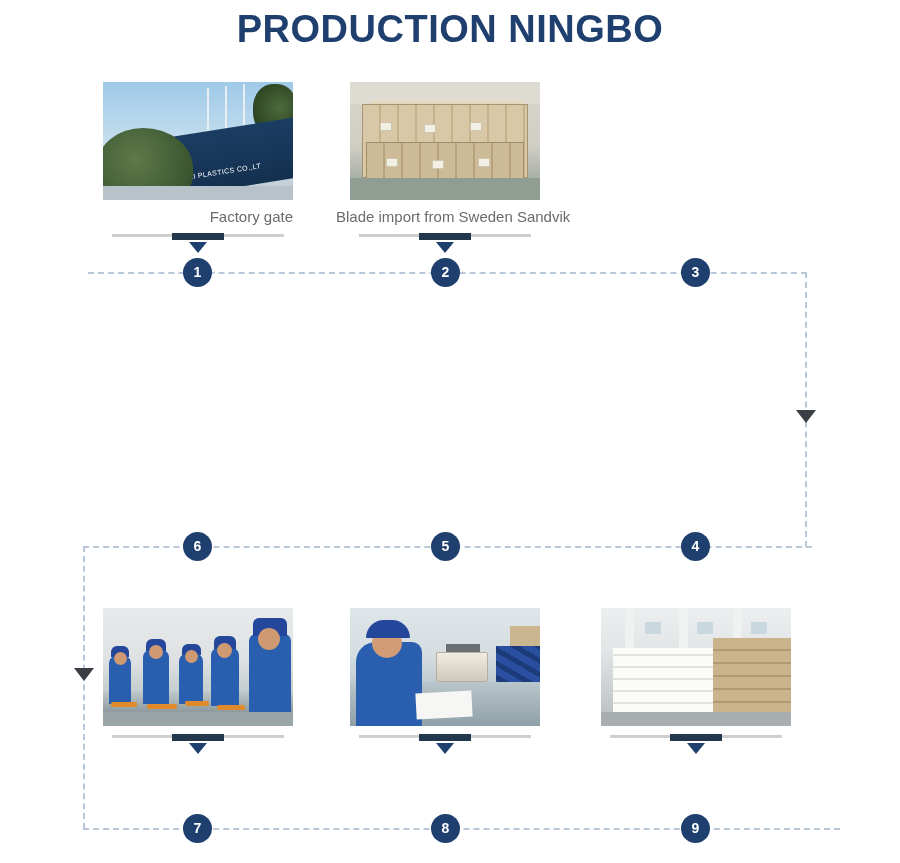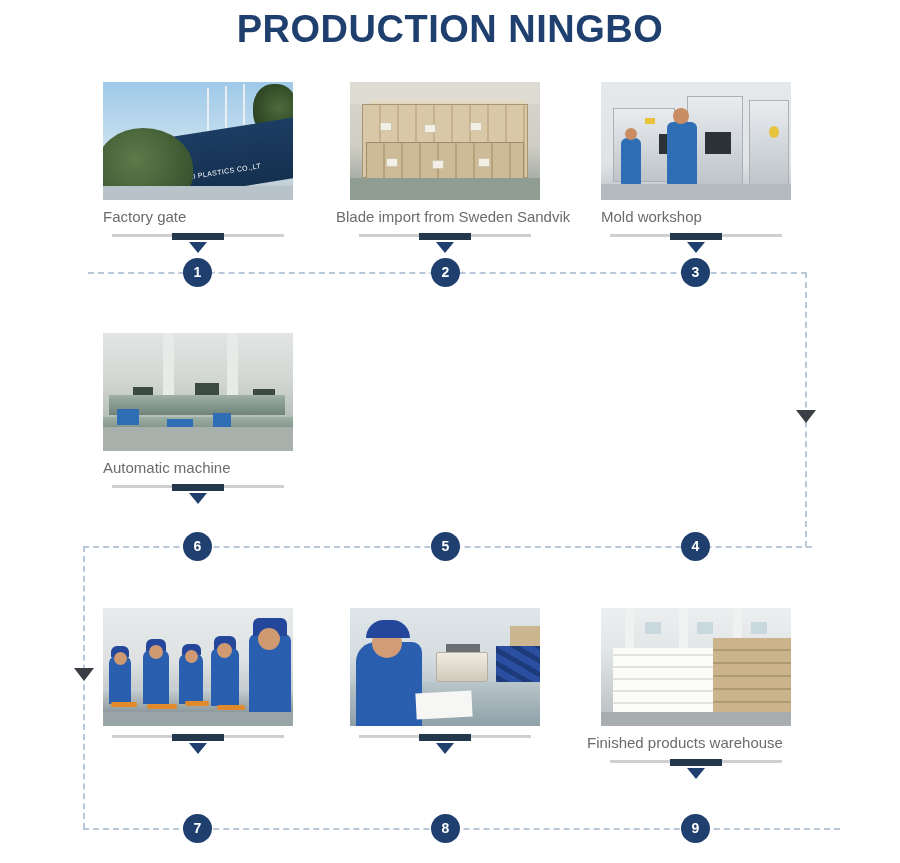--- a/index.html
+++ b/index.html
@@ -50,21 +50,21 @@
   .photo {
     width: 190px;
     height: 118px;
     overflow: hidden;
     position: relative;
     background: #c9ced2;
   }
 
   .caption {
     margin-top: 8px;
-    text-align: left;
+    text-align: right;
     font-size: 15px;
     color: #6b6b6b;
     white-space: nowrap;
     font-family: "Liberation Sans", sans-serif;
   }
   .caption.wide { margin-left: -14px; width: 218px; }
 
   
   .rule {
     position: relative;
@@ -311,69 +311,28 @@
       <div class="ph lbl" style="left:128px;top:76px"></div>
       <div class="ph floor"></div>
     </div>
     <div class="caption wide">Blade import from Sweden Sandvik</div>
     <div class="rule">
         <div class="chunk"></div>
       </div>
     <div class="tri"></div>
   </div>
 
-  <div class="cell col-2">
-    <div class="photo p3">
-      <div class="ph mach m1"></div>
-      <div class="ph mach m2"></div>
-      <div class="ph mach m3"></div>
-      <div class="ph yellow y1"></div>
-      <div class="ph yellow y2"></div>
-      <div class="ph screen s1"></div>
-      <div class="ph screen s2"></div>
-      <div class="ph worker w1"></div>
-      <div class="ph head h1"></div>
-      <div class="ph worker w2"></div>
-      <div class="ph head h2"></div>
-      <div class="ph floor"></div>
-    </div>
-    <div class="caption">Mold workshop</div>
-    <div class="rule">
-        <div class="chunk"></div>
-      </div>
-    <div class="tri"></div>
-  </div>
 </div>
 
 <div class="badge r1 c0">1</div>
 <div class="badge r1 c1">2</div>
 <div class="badge r1 c2">3</div>
 
 <div class="row" id="row-2">
 
-  <div class="cell col-0">
-    <div class="photo p4">
-      <div class="ph col c1"></div>
-      <div class="ph col c2"></div>
-      <div class="ph dk d1"></div>
-      <div class="ph dk d2"></div>
-      <div class="ph dk d3"></div>
-      <div class="ph bench b1"></div>
-      <div class="ph bench b2"></div>
-      <div class="ph bin bn1"></div>
-      <div class="ph bin bn2"></div>
-      <div class="ph bin bn3"></div>
-      <div class="ph floor"></div>
-    </div>
-    <div class="caption">Automatic machine</div>
-    <div class="rule">
-        <div class="chunk"></div>
-      </div>
-    <div class="tri"></div>
-  </div>
 
 
 </div>
 
 <div class="badge r2 c0">6</div>
 <div class="badge r2 c1">5</div>
 <div class="badge r2 c2">4</div>
 
 <div class="row" id="row-3">
 
@@ -430,21 +389,20 @@
       <div class="ph win w1"></div>
       <div class="ph win w2"></div>
       <div class="ph win w3"></div>
       <div class="ph col cc1"></div>
       <div class="ph col cc2"></div>
       <div class="ph col cc3"></div>
       <div class="ph brown-stack"></div>
       <div class="ph white-stack"></div>
       <div class="ph floor"></div>
     </div>
-    <div class="caption wide">Finished products warehouse</div>
     <div class="rule">
         <div class="chunk"></div>
       </div>
     <div class="tri"></div>
   </div>
 </div>
 
 <div class="badge r3 c0">7</div>
 <div class="badge r3 c1">8</div>
 <div class="badge r3 c2">9</div>

